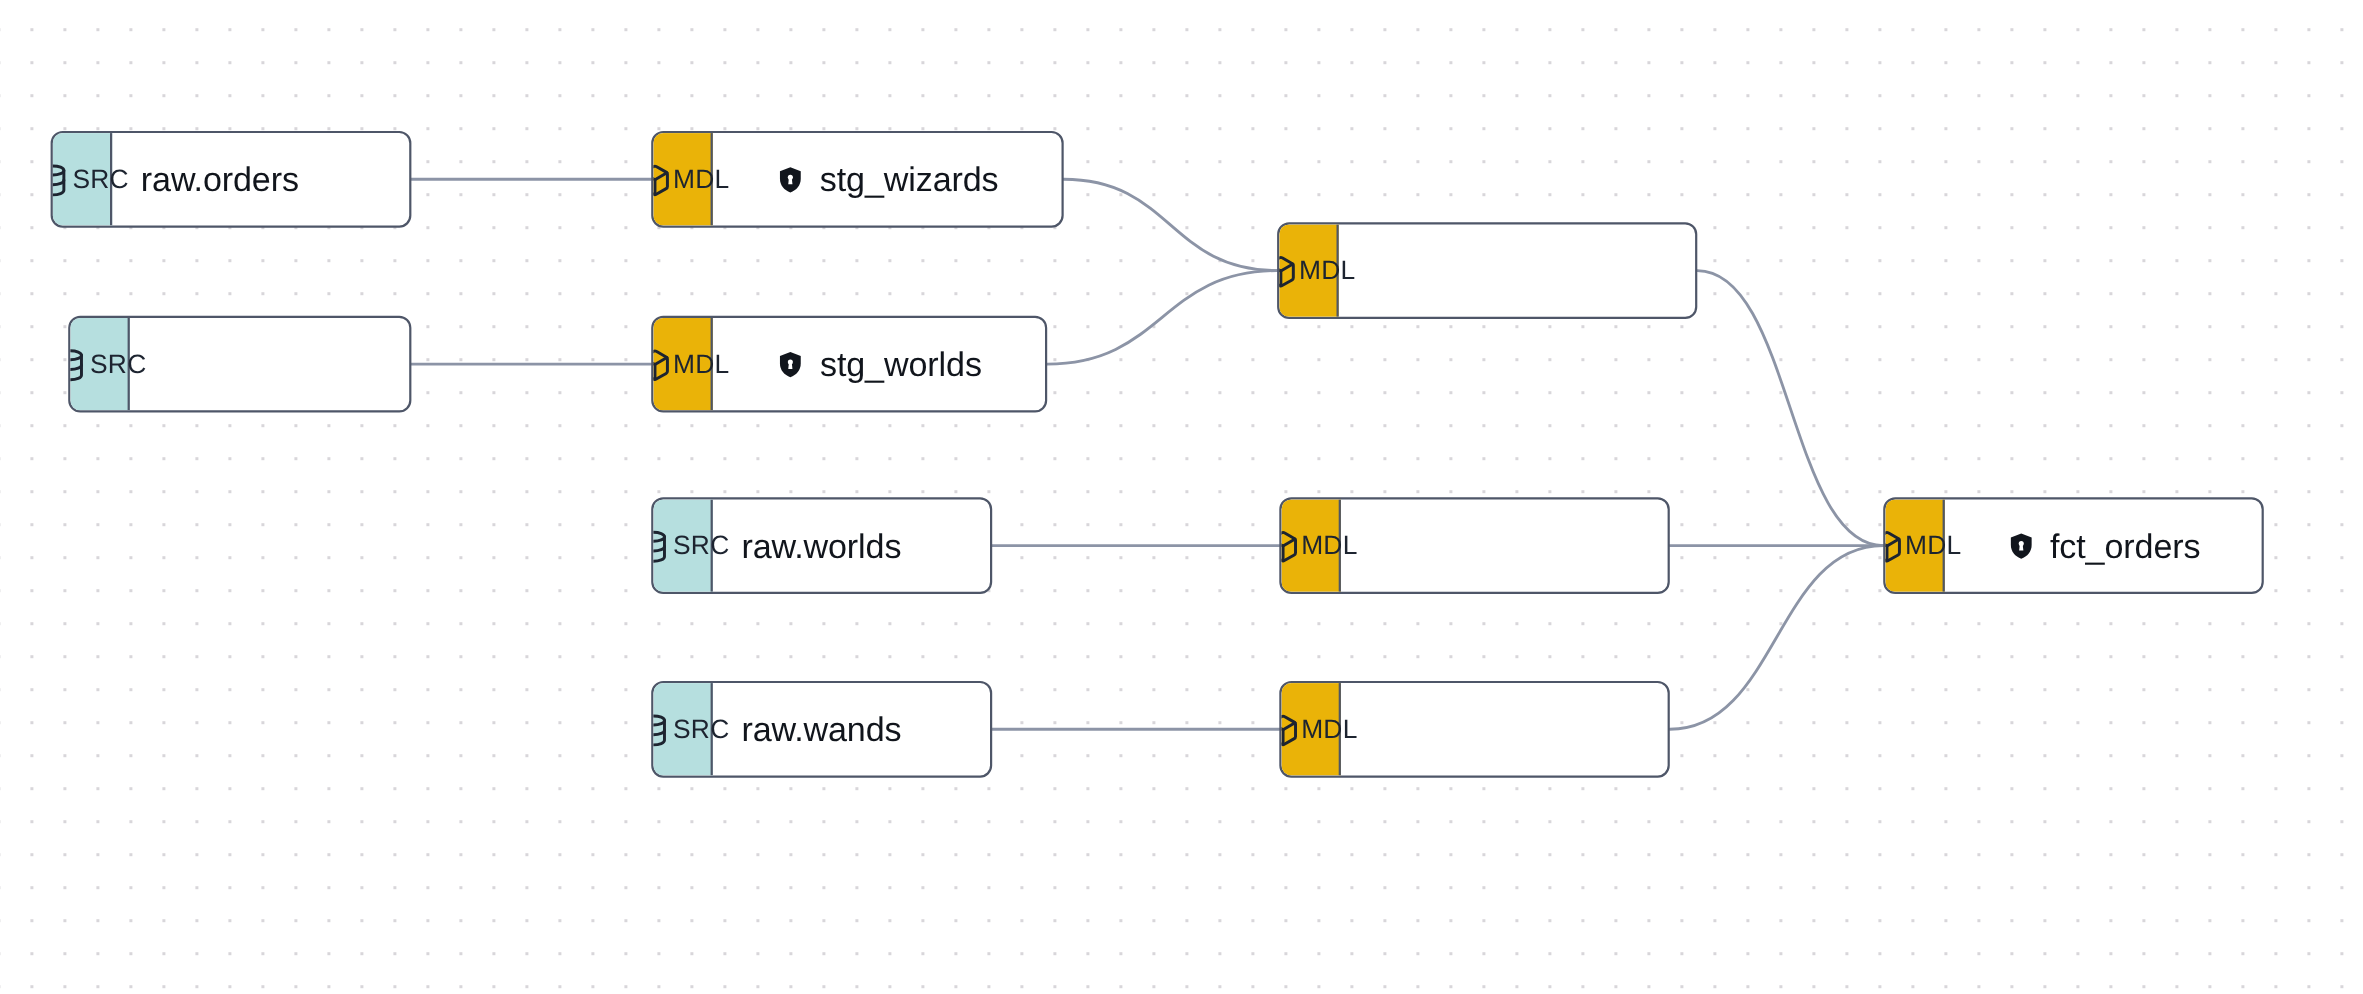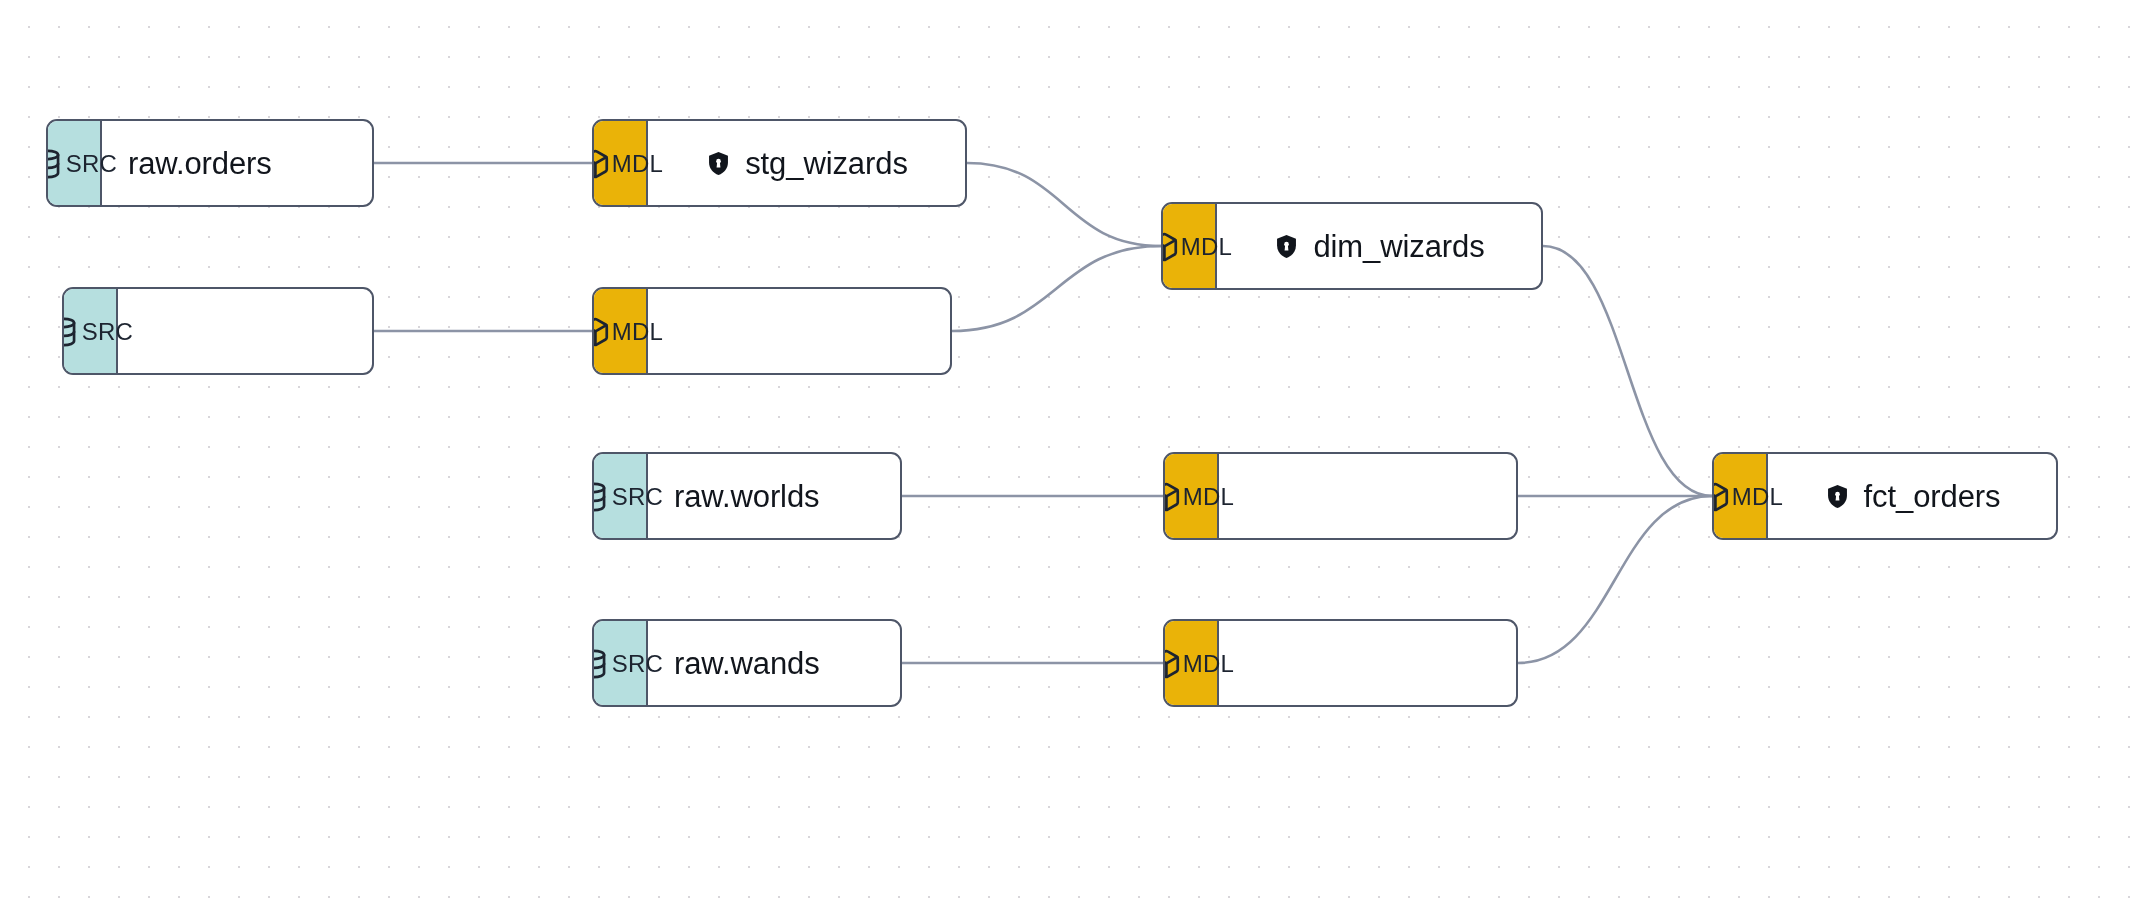--- a/index.html
+++ b/index.html
@@ -183,57 +183,57 @@
       </div>
       <div class="node mdl" style="left: 592px; top: 287px; width: 360px;">
         <div class="node-badge">
           <span class="badge-icon"><svg width="34" height="34" viewBox="0 0 24 24" fill="none" stroke="#1d2430" stroke-width="1.9" stroke-linecap="round" stroke-linejoin="round">
               <path d="M21 8.1 v7.8 a1.6 1.6 0 0 1-.82 1.4 l-6.36 3.6 a1.6 1.6 0 0 1-1.64 0 l-6.36-3.6 A1.6 1.6 0 0 1 5 15.9 V8.1 a1.6 1.6 0 0 1 .82-1.4 l6.36-3.6 a1.6 1.6 0 0 1 1.64 0 l6.36 3.6 A1.6 1.6 0 0 1 21 8.1 z"></path>
               <path d="M5.3 7.1 L13 11.6 l7.7-4.5"></path>
               <path d="M13 20.8 V11.6"></path>
             </svg></span>
           <span class="badge-label">MDL</span>
         </div>
-      </div>
-      <div class="node mdl" style="left: 1163px; top: 452px; width: 355px;">
-        <div class="node-badge">
-          <span class="badge-icon"><svg width="34" height="34" viewBox="0 0 24 24" fill="none" stroke="#1d2430" stroke-width="1.9" stroke-linecap="round" stroke-linejoin="round">
-              <path d="M21 8.1 v7.8 a1.6 1.6 0 0 1-.82 1.4 l-6.36 3.6 a1.6 1.6 0 0 1-1.64 0 l-6.36-3.6 A1.6 1.6 0 0 1 5 15.9 V8.1 a1.6 1.6 0 0 1 .82-1.4 l6.36-3.6 a1.6 1.6 0 0 1 1.64 0 l6.36 3.6 A1.6 1.6 0 0 1 21 8.1 z"></path>
-              <path d="M5.3 7.1 L13 11.6 l7.7-4.5"></path>
-              <path d="M13 20.8 V11.6"></path>
-            </svg></span>
-          <span class="badge-label">MDL</span>
-        </div>
-      </div>
-      <div class="node mdl" style="left: 1163px; top: 619px; width: 355px;">
-        <div class="node-badge">
-          <span class="badge-icon"><svg width="34" height="34" viewBox="0 0 24 24" fill="none" stroke="#1d2430" stroke-width="1.9" stroke-linecap="round" stroke-linejoin="round">
-              <path d="M21 8.1 v7.8 a1.6 1.6 0 0 1-.82 1.4 l-6.36 3.6 a1.6 1.6 0 0 1-1.64 0 l-6.36-3.6 A1.6 1.6 0 0 1 5 15.9 V8.1 a1.6 1.6 0 0 1 .82-1.4 l6.36-3.6 a1.6 1.6 0 0 1 1.64 0 l6.36 3.6 A1.6 1.6 0 0 1 21 8.1 z"></path>
-              <path d="M5.3 7.1 L13 11.6 l7.7-4.5"></path>
-              <path d="M13 20.8 V11.6"></path>
-            </svg></span>
-          <span class="badge-label">MDL</span>
-        </div>
-      </div>
-      <div class="node mdl" style="left: 1161px; top: 202px; width: 382px;">
-        <div class="node-badge">
-          <span class="badge-icon"><svg width="34" height="34" viewBox="0 0 24 24" fill="none" stroke="#1d2430" stroke-width="1.9" stroke-linecap="round" stroke-linejoin="round">
-              <path d="M21 8.1 v7.8 a1.6 1.6 0 0 1-.82 1.4 l-6.36 3.6 a1.6 1.6 0 0 1-1.64 0 l-6.36-3.6 A1.6 1.6 0 0 1 5 15.9 V8.1 a1.6 1.6 0 0 1 .82-1.4 l6.36-3.6 a1.6 1.6 0 0 1 1.64 0 l6.36 3.6 A1.6 1.6 0 0 1 21 8.1 z"></path>
-              <path d="M5.3 7.1 L13 11.6 l7.7-4.5"></path>
-              <path d="M13 20.8 V11.6"></path>
-            </svg></span>
-          <span class="badge-label">MDL</span>
-        </div>
         <div class="node-body centered">
           <span class="shield-icon"><svg width="27" height="27" viewBox="0 0 24 24">
               <path fill="#11151c" d="M12 1.8 20.4 5 v6.1 c0 5.3-3.5 9.4-8.4 11.1 -4.9-1.7-8.4-5.8-8.4-11.1 V5 z"></path>
               <circle cx="12" cy="9.9" r="2.05" fill="#ffffff"></circle>
               <path fill="#ffffff" d="M10.85 10.4 h2.3 l0.55 5.1 h-3.4 z"></path>
             </svg></span>
-          <span class="node-title">dim_wizards</span>
+          <span class="node-title">stg_worlds</span>
+        </div>
+      </div>
+      <div class="node mdl" style="left: 1163px; top: 452px; width: 355px;">
+        <div class="node-badge">
+          <span class="badge-icon"><svg width="34" height="34" viewBox="0 0 24 24" fill="none" stroke="#1d2430" stroke-width="1.9" stroke-linecap="round" stroke-linejoin="round">
+              <path d="M21 8.1 v7.8 a1.6 1.6 0 0 1-.82 1.4 l-6.36 3.6 a1.6 1.6 0 0 1-1.64 0 l-6.36-3.6 A1.6 1.6 0 0 1 5 15.9 V8.1 a1.6 1.6 0 0 1 .82-1.4 l6.36-3.6 a1.6 1.6 0 0 1 1.64 0 l6.36 3.6 A1.6 1.6 0 0 1 21 8.1 z"></path>
+              <path d="M5.3 7.1 L13 11.6 l7.7-4.5"></path>
+              <path d="M13 20.8 V11.6"></path>
+            </svg></span>
+          <span class="badge-label">MDL</span>
+        </div>
+      </div>
+      <div class="node mdl" style="left: 1163px; top: 619px; width: 355px;">
+        <div class="node-badge">
+          <span class="badge-icon"><svg width="34" height="34" viewBox="0 0 24 24" fill="none" stroke="#1d2430" stroke-width="1.9" stroke-linecap="round" stroke-linejoin="round">
+              <path d="M21 8.1 v7.8 a1.6 1.6 0 0 1-.82 1.4 l-6.36 3.6 a1.6 1.6 0 0 1-1.64 0 l-6.36-3.6 A1.6 1.6 0 0 1 5 15.9 V8.1 a1.6 1.6 0 0 1 .82-1.4 l6.36-3.6 a1.6 1.6 0 0 1 1.64 0 l6.36 3.6 A1.6 1.6 0 0 1 21 8.1 z"></path>
+              <path d="M5.3 7.1 L13 11.6 l7.7-4.5"></path>
+              <path d="M13 20.8 V11.6"></path>
+            </svg></span>
+          <span class="badge-label">MDL</span>
+        </div>
+      </div>
+      <div class="node mdl" style="left: 1161px; top: 202px; width: 382px;">
+        <div class="node-badge">
+          <span class="badge-icon"><svg width="34" height="34" viewBox="0 0 24 24" fill="none" stroke="#1d2430" stroke-width="1.9" stroke-linecap="round" stroke-linejoin="round">
+              <path d="M21 8.1 v7.8 a1.6 1.6 0 0 1-.82 1.4 l-6.36 3.6 a1.6 1.6 0 0 1-1.64 0 l-6.36-3.6 A1.6 1.6 0 0 1 5 15.9 V8.1 a1.6 1.6 0 0 1 .82-1.4 l6.36-3.6 a1.6 1.6 0 0 1 1.64 0 l6.36 3.6 A1.6 1.6 0 0 1 21 8.1 z"></path>
+              <path d="M5.3 7.1 L13 11.6 l7.7-4.5"></path>
+              <path d="M13 20.8 V11.6"></path>
+            </svg></span>
+          <span class="badge-label">MDL</span>
         </div>
       </div>
       <div class="node mdl" style="left: 1712px; top: 452px; width: 346px;">
         <div class="node-badge">
           <span class="badge-icon"><svg width="34" height="34" viewBox="0 0 24 24" fill="none" stroke="#1d2430" stroke-width="1.9" stroke-linecap="round" stroke-linejoin="round">
               <path d="M21 8.1 v7.8 a1.6 1.6 0 0 1-.82 1.4 l-6.36 3.6 a1.6 1.6 0 0 1-1.64 0 l-6.36-3.6 A1.6 1.6 0 0 1 5 15.9 V8.1 a1.6 1.6 0 0 1 .82-1.4 l6.36-3.6 a1.6 1.6 0 0 1 1.64 0 l6.36 3.6 A1.6 1.6 0 0 1 21 8.1 z"></path>
               <path d="M5.3 7.1 L13 11.6 l7.7-4.5"></path>
               <path d="M13 20.8 V11.6"></path>
             </svg></span>
           <span class="badge-label">MDL</span>

